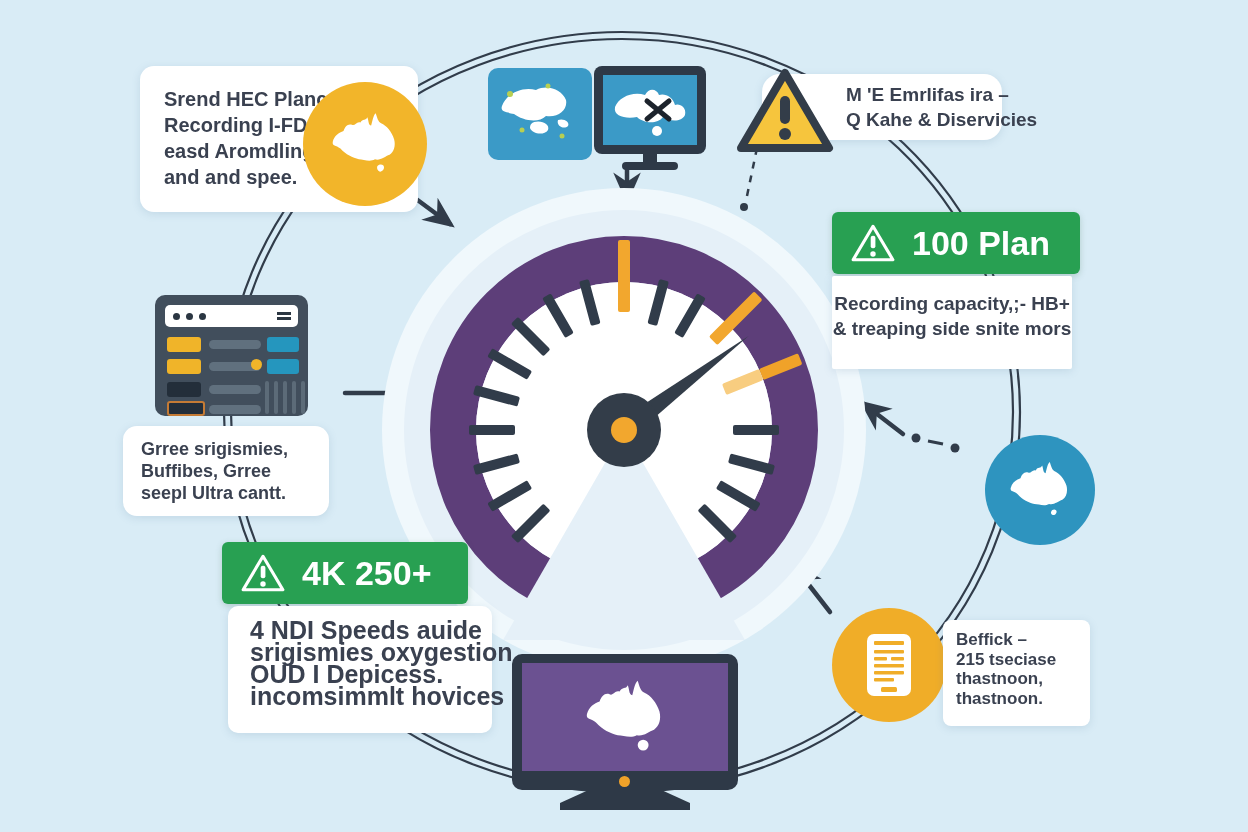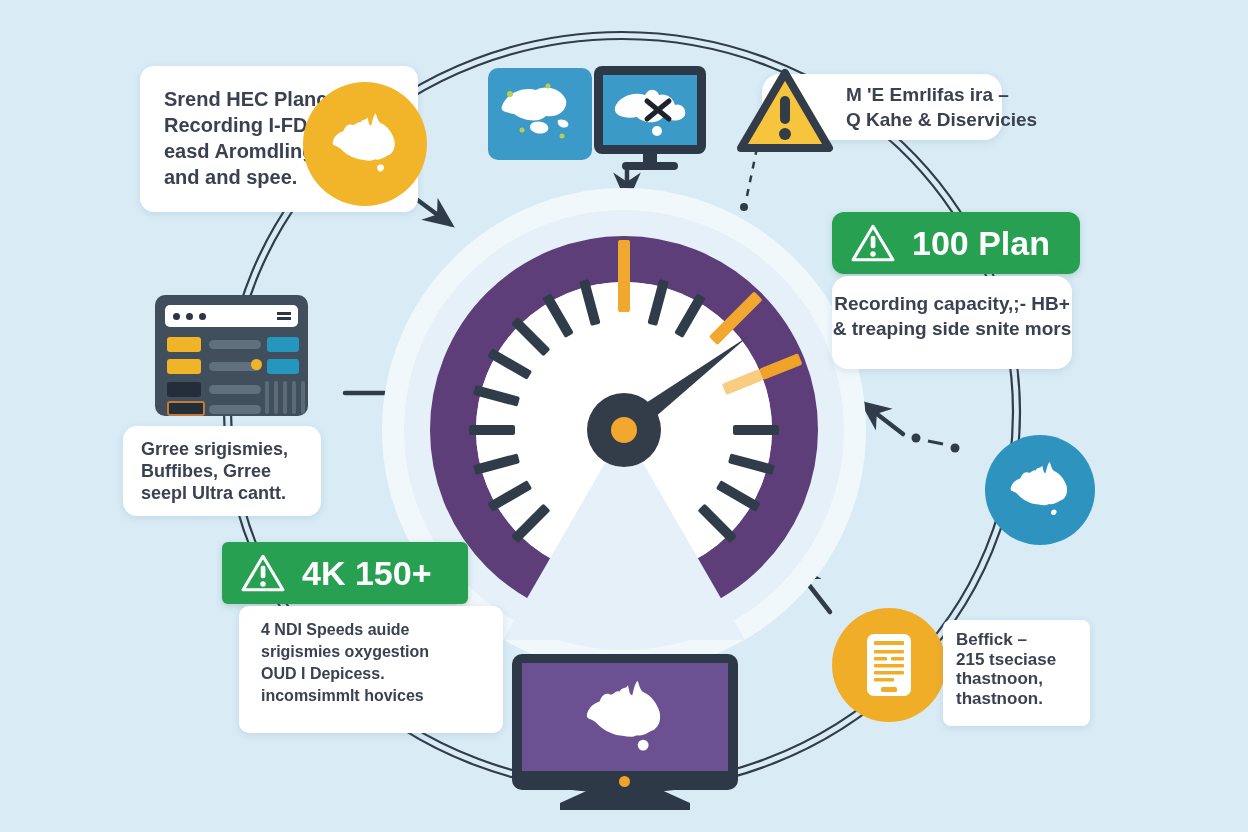--- a/index.html
+++ b/index.html
@@ -13,32 +13,32 @@
   svg{display:block;}
   
   .note{
     position:absolute; background:#ffffff; border-radius:14px;
     box-shadow:0 2px 8px rgba(90,125,160,0.18);
     font-weight:bold; color:#3a4150; z-index:4;
   }
   .note .line{white-space:nowrap;}
   .note-tl{left:140px; top:66px; width:254px; height:126px; padding:20px 0 0 24px; font-size:20px; line-height:26px;}
   .note-tr{left:762px; top:74px; width:240px; height:66px; padding:8px 0 0 84px; font-size:19px; line-height:25px; border-radius:18px; box-sizing:border-box; z-index:3;}
-  .note-plan{left:832px; top:276px; width:240px; height:78px; font-size:19px; line-height:25px; text-align:center; padding-top:15px; border-radius:16px;}
-  .note-left{left:123px; top:426px; width:172px; height:78px; padding:12px 8px 0 18px; font-size:18px; line-height:22px;}
-  .note-speed{left:239px; top:606px; width:242px; height:114px; padding:13px 0 0 22px; font-size:16px; line-height:22px; border-radius:10px;}
+  .note-plan{left:832px; top:276px; width:240px; height:78px; font-size:19px; line-height:25px; text-align:center; padding-top:15px; border-radius:2px;}
+  .note-left{left:123px; top:426px; width:172px; height:78px; padding:12px 16px 0 18px; font-size:18px; line-height:22px;}
+  .note-speed{left:228px; top:606px; width:242px; height:114px; padding:13px 0 0 22px; font-size:25px; line-height:22px; border-radius:10px;}
   .note-dev{left:943px; top:620px; width:134px; height:96px; padding:10px 0 0 13px; font-size:17px; line-height:19.5px; border-radius:8px;}
   
   .banner{
     position:absolute; background:#28a052; border-radius:6px; z-index:4;
     display:flex; align-items:center; gap:16px; padding-left:18px;
     color:#ffffff; font-weight:bold; font-size:34px;
     box-shadow:0 2px 6px rgba(60,110,80,0.25);
   }
-  .banner-plan{left:832px; top:212px; width:230px; height:62px;border-radius:12px;}
+  .banner-plan{left:832px; top:212px; width:230px; height:62px;}
   .banner-speed{left:222px; top:542px; width:228px; height:62px;}
   
   .badge-circle{position:absolute; border-radius:50%; z-index:4; display:flex; align-items:center; justify-content:center;}
   .circ-yellow-tl{left:303px; top:82px; width:124px; height:124px; background:#f2b52a;}
   .circ-blue-r{left:985px; top:435px; width:110px; height:110px; background:#2e94bf;}
   .circ-yellow-br{left:832px; top:608px; width:114px; height:114px; background:#f0ad28;}
   
   .map-card{left:488px; top:68px; width:104px; height:92px; background:#3b9ac7; border-radius:10px; z-index:4;}
   .monitor-top{left:594px; top:66px; width:112px; height:88px; background:#2e3947; border-radius:8px; z-index:4;}
   .monitor-top .screen{position:absolute; left:9px; top:9px; width:94px; height:70px; background:#3b9ac7; overflow:hidden;}
@@ -263,21 +263,21 @@
     <div class="line">Buffibes, Grree</div>
     <div class="line">seepl Ultra cantt.</div>
   </div>
 
   <div class="banner banner-speed">
     <svg width="46" height="42" viewBox="0 0 44 40">
       <polygon points="22,4 41,36 3,36" fill="none" stroke="#ffffff" stroke-width="3" stroke-linejoin="round"></polygon>
       <rect x="19.8" y="13" width="4.5" height="12" rx="2" fill="#ffffff"></rect>
       <circle cx="22" cy="30.5" r="2.6" fill="#ffffff"></circle>
     </svg>
-    <span>4K 150+</span>
+    <span>4K 250+</span>
   </div>
   <div class="note note-speed">
     <div class="line">4 NDI Speeds auide</div>
     <div class="line">srigismies oxygestion</div>
     <div class="line">OUD I Depicess.</div>
     <div class="line">incomsimmlt hovices</div>
   </div>
 
   <div class="abs monitor-bot">
     <div class="screen">

